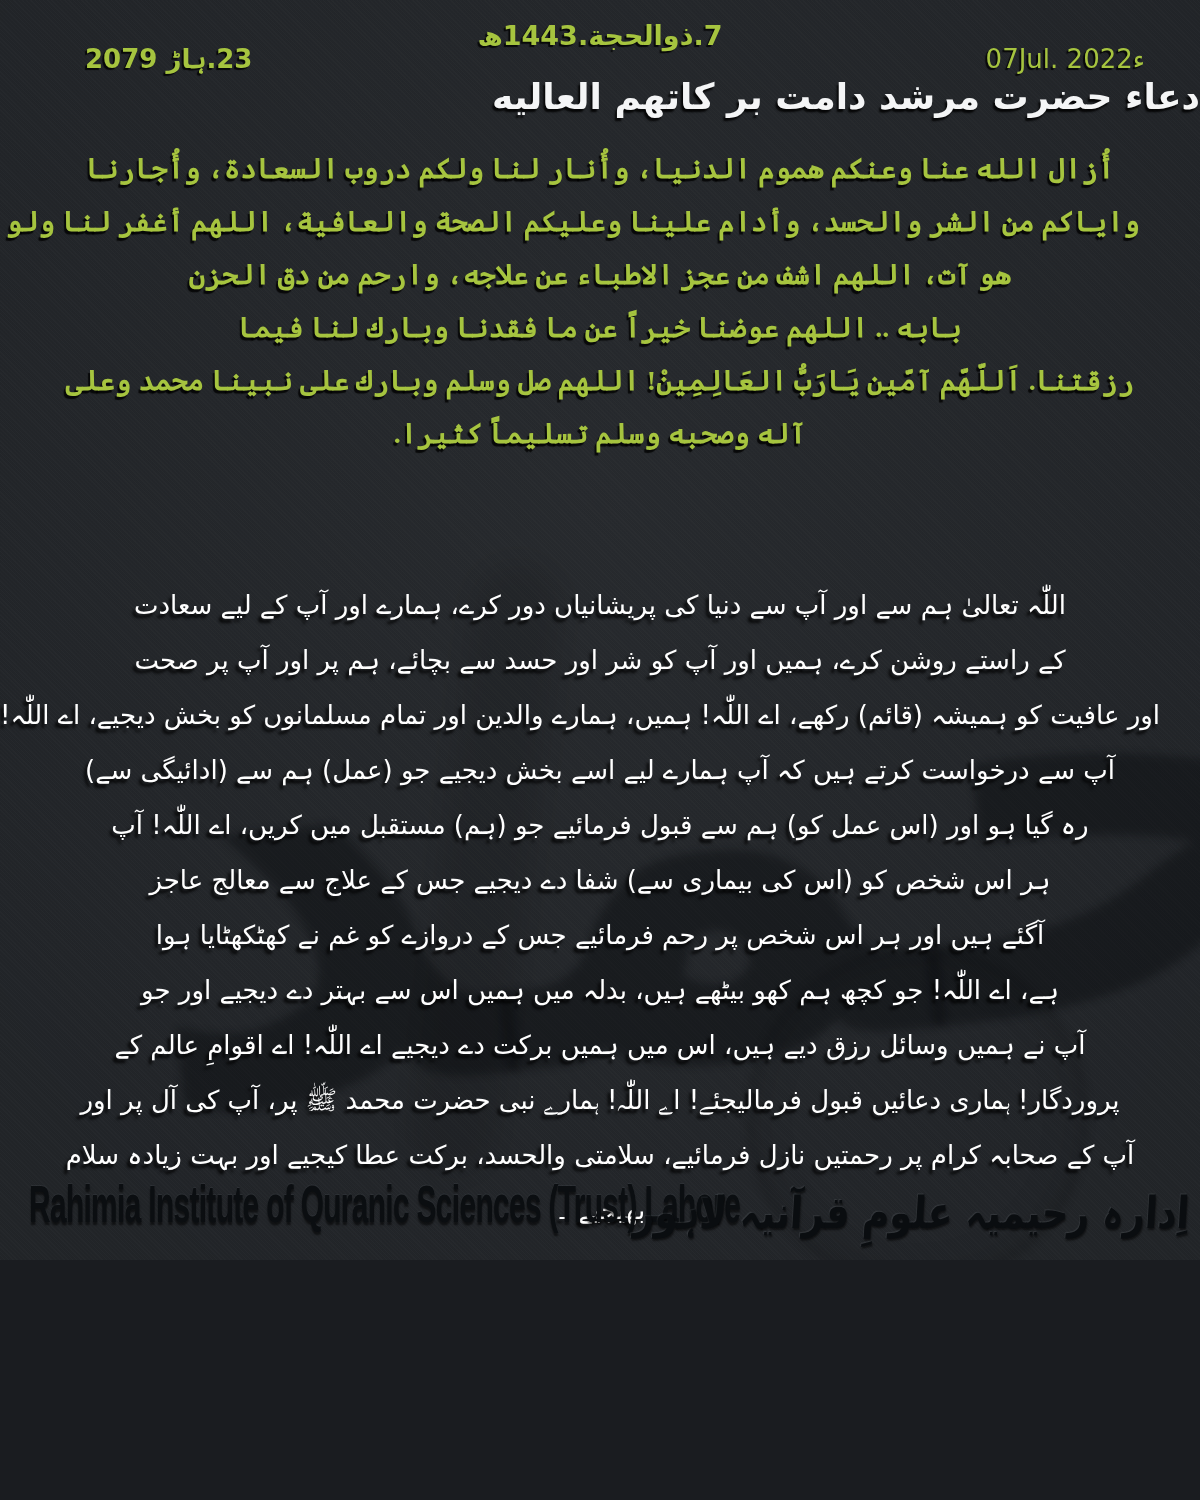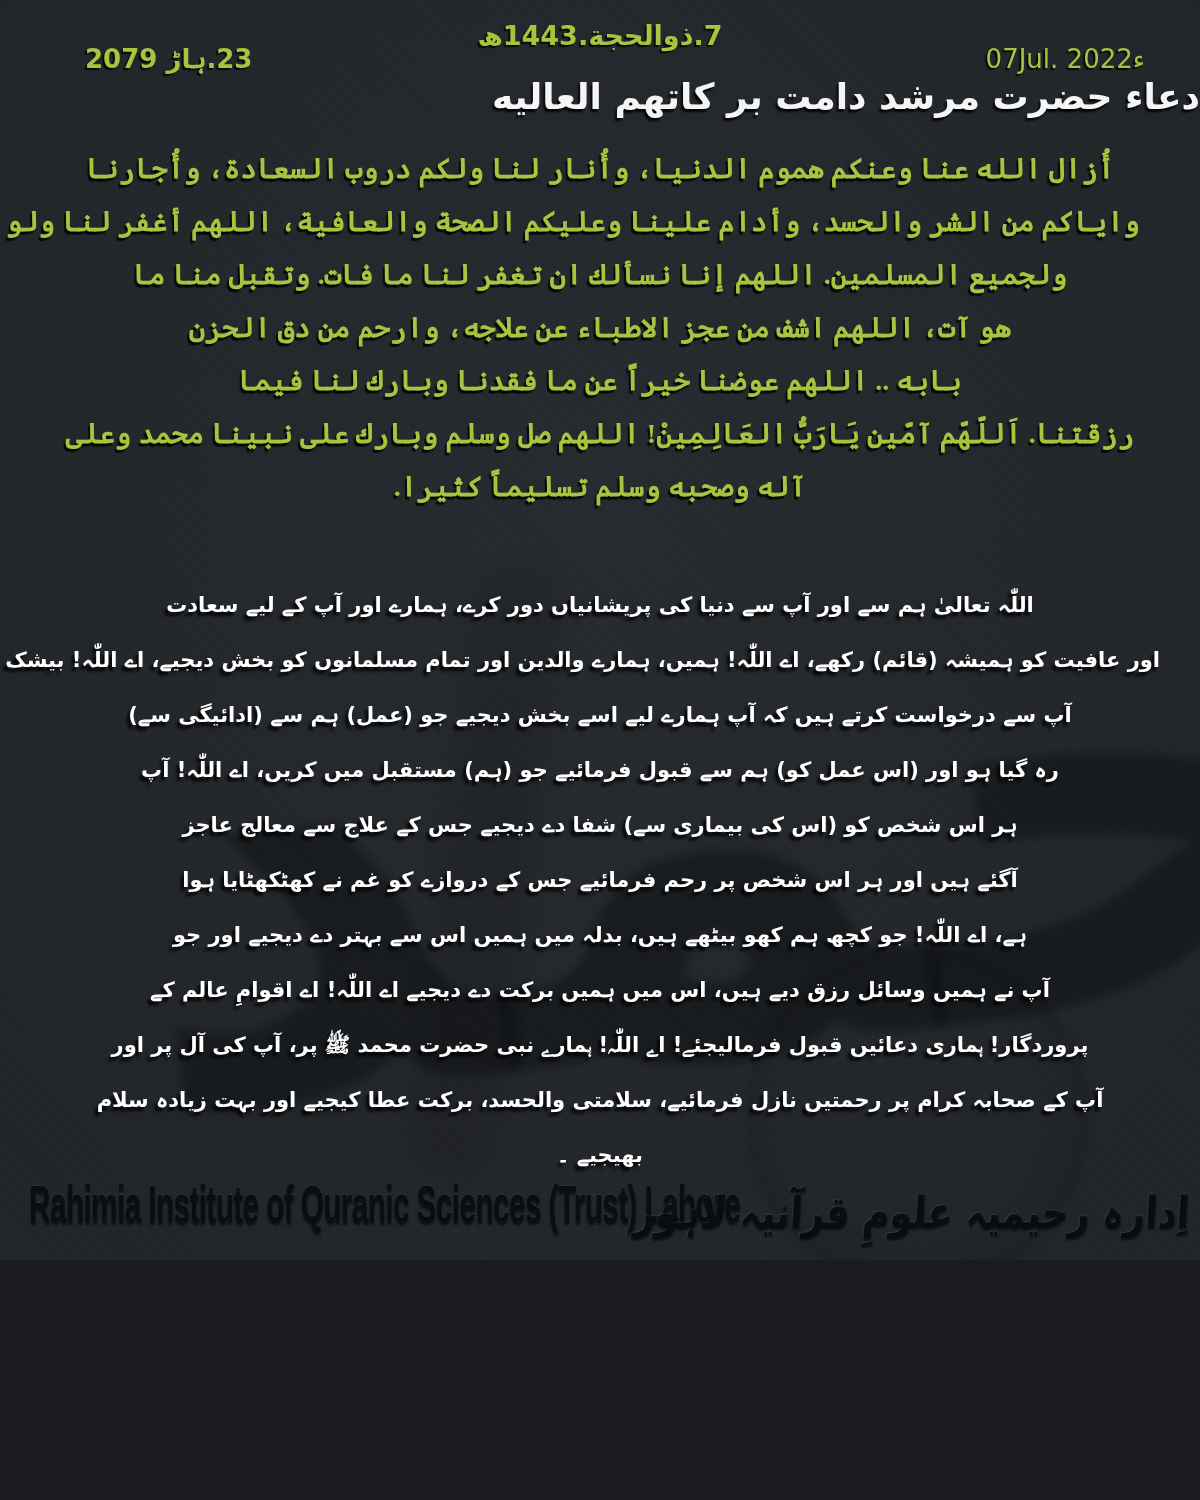--- a/index.html
+++ b/index.html
@@ -130,22 +130,22 @@
 
   
   .urdu-block {
     position: absolute;
     top: 578px; left: 40px; right: 40px;
     direction: rtl;
     text-align: center;
     z-index: 2;
   }
   .urdu-line {
-    font-size: 21px;
-    font-weight: bold;
+    font-size: 26px;
+    font-weight: normal;
     line-height: 55px;
     color: #ffffff;
     white-space: nowrap;
     text-shadow: -3px 4px 3px rgba(0,0,0,0.9);
   }
 
   
   .poster-footer {
     position: absolute;
     left: 15px; right: 0; bottom: 0;
@@ -190,29 +190,29 @@
 
   <div class="date-hijri">7.ذوالحجة.1443ھ</div>
   <div class="date-desi">23.ہاڑ 2079</div>
   <div class="date-greg">07Jul. 2022ء</div>
 
   <div class="poster-title">دعاء حضرت مرشد دامت بر کاتهم العاليه</div>
 
   <div class="dua-block">
     <div class="dua-line">أُزال الله عنا وعنكم هموم الدنيا، وأُنار لنا ولكم دروب السعادة، وأُجارنا</div>
     <div class="dua-line">واياكم من الشر والحسد، وأدام علينا وعليكم الصحة والعافية، اللهم أغفر لنا ولوالدينا</div>
-    <div class="dua-line">ولجميع المسلمين. اللهم إنا نسألك ان تغفر لنا ما فات. وتقبل منا ما</div>
     <div class="dua-line">هو آت، اللهم اشف من عجز الاطباء عن علاجه، وارحم من دق الحزن</div>
     <div class="dua-line">بابه .. اللهم عوضنا خيراً عن ما فقدنا وبارك لنا فيما</div>
     <div class="dua-line">رزقتنا. اَللّهّم آمّين يَارَبُّ العَالِمِينْ! اللهم صل وسلم وبارك على نبينا محمد وعلى</div>
     <div class="dua-line">آله وصحبه وسلم تسليماً كثيرا.</div>
   </div>
 
   <div class="urdu-block">
     <div class="urdu-line">اللّٰہ تعالیٰ ہم سے اور آپ سے دنیا کی پریشانیاں دور کرے، ہمارے اور آپ کے لیے سعادت</div>
+    <div class="urdu-line">کے راستے روشن کرے، ہمیں اور آپ کو شر اور حسد سے بچائے، ہم پر اور آپ پر صحت</div>
     <div class="urdu-line">اور عافیت کو ہمیشہ (قائم) رکھے، اے اللّٰہ! ہمیں، ہمارے والدین اور تمام مسلمانوں کو بخش دیجیے، اے اللّٰہ! بیشک ہم</div>
     <div class="urdu-line">آپ سے درخواست کرتے ہیں کہ آپ ہمارے لیے اسے بخش دیجیے جو (عمل) ہم سے (ادائیگی سے)</div>
     <div class="urdu-line">رہ گیا ہو اور (اس عمل کو) ہم سے قبول فرمائیے جو (ہم) مستقبل میں کریں، اے اللّٰہ! آپ</div>
     <div class="urdu-line">ہر اس شخص کو (اس کی بیماری سے) شفا دے دیجیے جس کے علاج سے معالج عاجز</div>
     <div class="urdu-line">آگئے ہیں اور ہر اس شخص پر رحم فرمائیے جس کے دروازے کو غم نے کھٹکھٹایا ہوا</div>
     <div class="urdu-line">ہے، اے اللّٰہ! جو کچھ ہم کھو بیٹھے ہیں، بدلہ میں ہمیں اس سے بہتر دے دیجیے اور جو</div>
     <div class="urdu-line">آپ نے ہمیں وسائل رزق دیے ہیں، اس میں ہمیں برکت دے دیجیے اے اللّٰہ! اے اقوامِ عالم کے</div>
     <div class="urdu-line">پروردگار! ہماری دعائیں قبول فرمالیجئے! اے اللّٰہ! ہمارے نبی حضرت محمد ﷺ پر، آپ کی آل پر اور</div>
     <div class="urdu-line">آپ کے صحابہ کرام پر رحمتیں نازل فرمائیے، سلامتی والحسد، برکت عطا کیجیے اور بہت زیادہ سلام</div>
     <div class="urdu-line">بھیجیے ۔</div>

